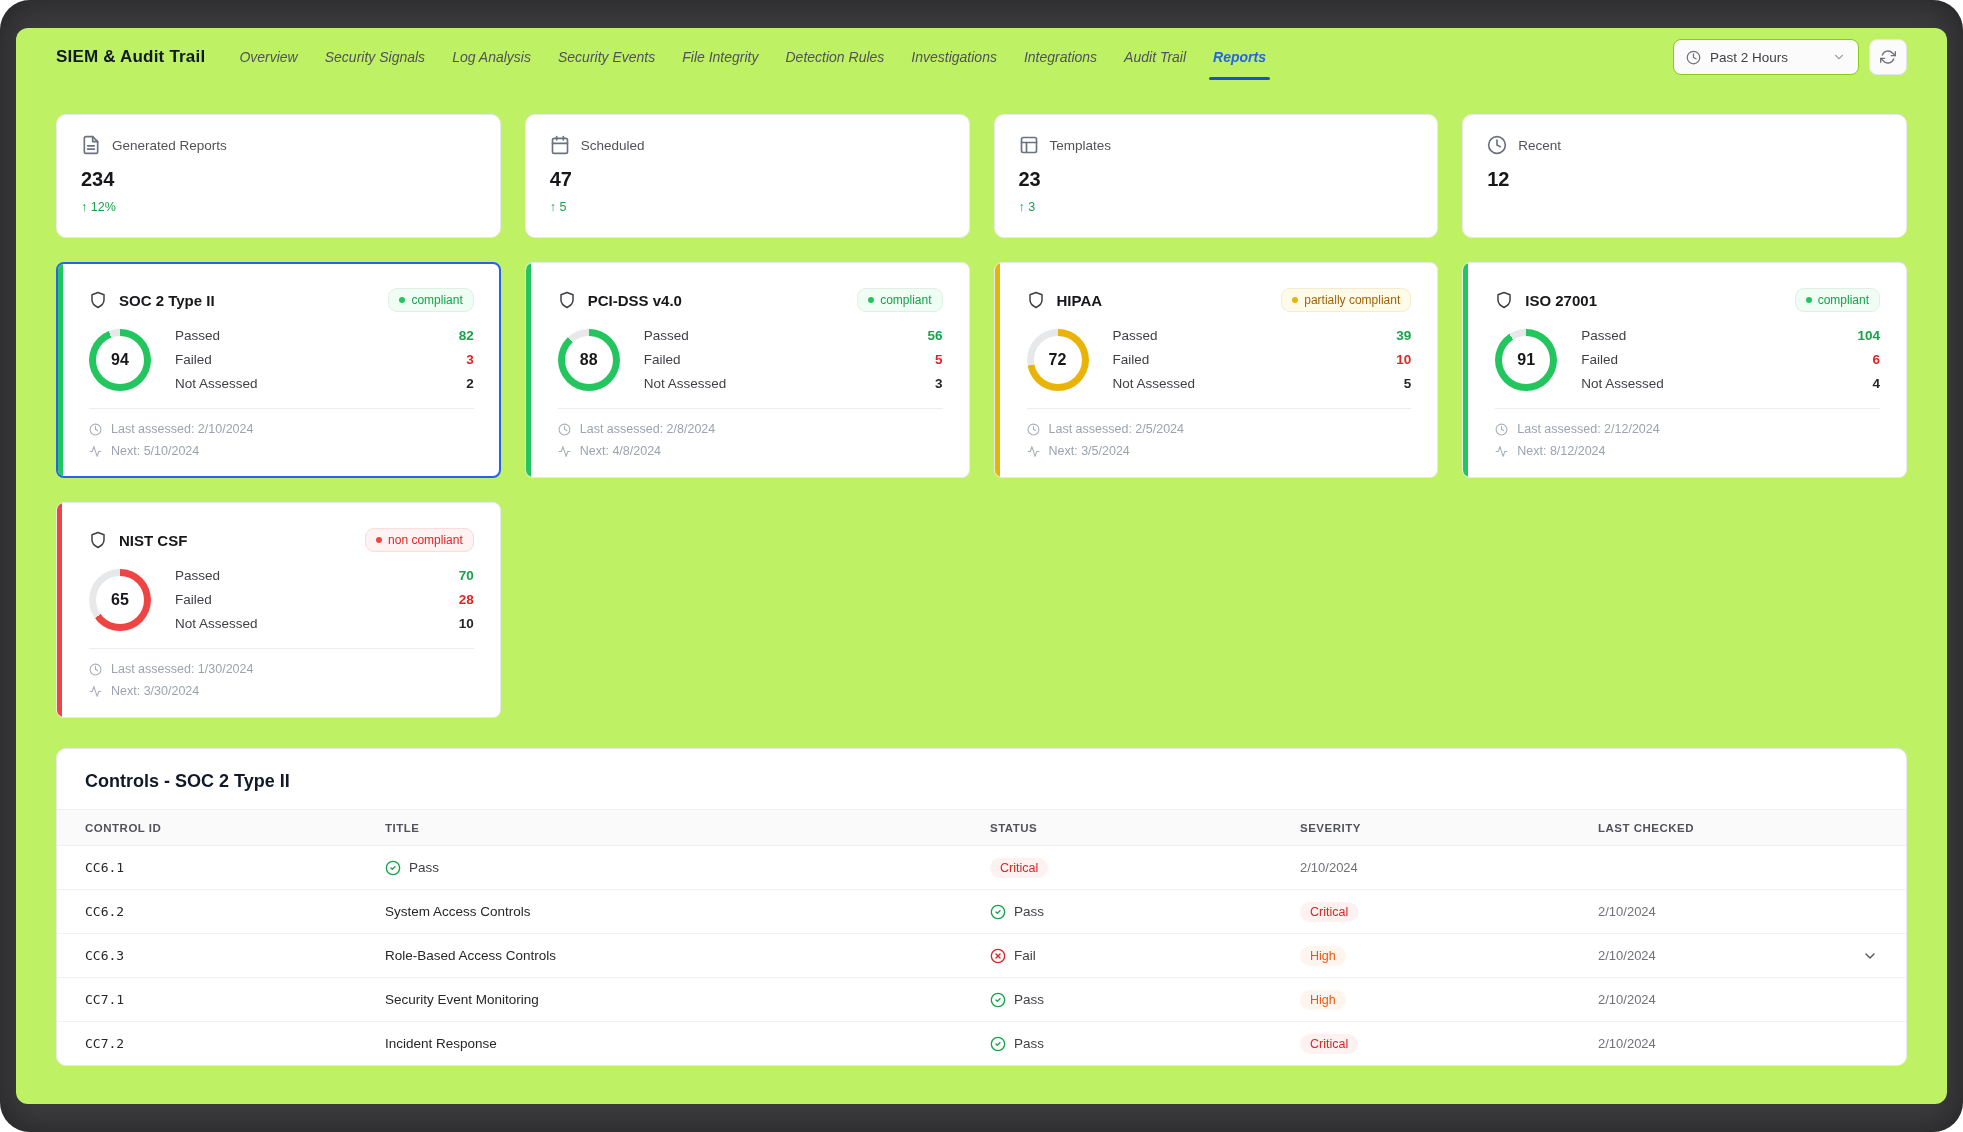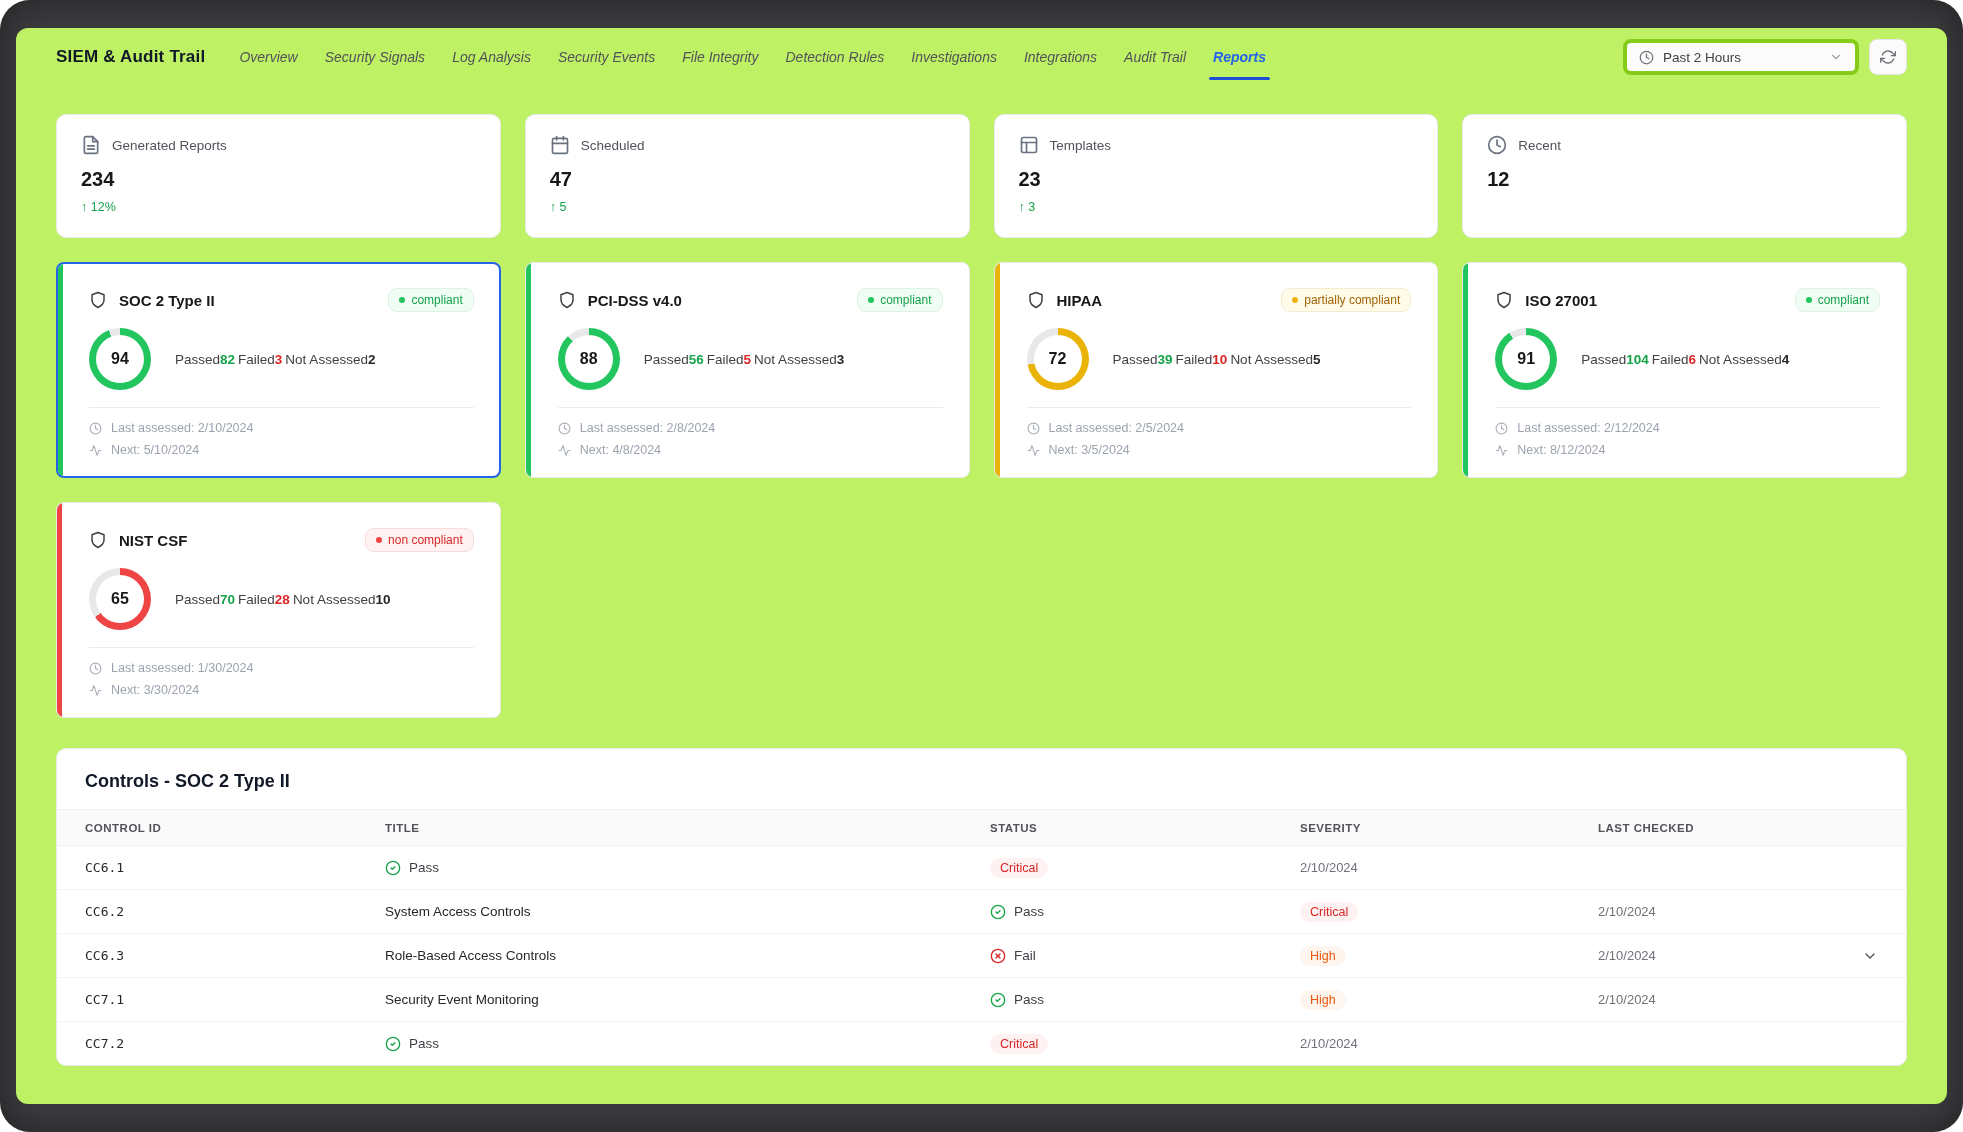--- a/index.html
+++ b/index.html
@@ -9,21 +9,21 @@
   #app { position:absolute; left:16px; right:16px; top:28px; bottom:28px; background:#bef264; border-radius:12px; padding:0 40px; overflow:hidden; }
 
   
   .hdr { height:58px; display:flex; align-items:stretch; }
   .hdr-title { display:flex; align-items:center; font-size:17px; font-weight:bold; color:#111827; letter-spacing:.2px; }
   .nav { display:flex; align-items:stretch; margin-left:34px; gap:27px; }
   .nav-item { display:flex; align-items:center; font-size:14px; color:#52525b; cursor:pointer; position:relative;font-style:italic; }
   .nav-item.active { color:#2563eb; font-weight:bold; }
   .nav-item.active::after { content:""; position:absolute; left:-4px; right:-4px; bottom:6px; height:3px; border-radius:2px; background:#1d4ed8; }
   .hdr-right { margin-left:auto; display:flex; align-items:center; gap:10px; }
-  .time-picker { display:flex; align-items:center; gap:9px; width:236px; height:36px; padding:0 12px; background:#fbfbfc; border:4px solid #84cc16; border-radius:8px; font-size:13.5px; color:#3f3f46; cursor:pointer; }
+  .time-picker { display:flex; align-items:center; gap:9px; width:186px; height:36px; padding:0 12px; background:#fbfbfc; border:1px solid #84cc16; border-radius:8px; font-size:13.5px; color:#3f3f46; cursor:pointer; }
   .time-picker .icon { width:15px; height:15px; color:#71717a; }
   .time-picker .chev { margin-left:auto; width:14px; height:14px; color:#a1a1aa; }
   .refresh-btn { width:38px; height:36px; display:flex; align-items:center; justify-content:center; background:#fbfbfc; border:1px solid #e4e4e7; border-radius:8px; color:#71717a; cursor:pointer; }
   .refresh-btn .icon { width:16px; height:16px; }
 
   .icon svg { width:100%; height:100%; display:block; }
 
   
   .stats-row { display:grid; grid-template-columns:repeat(4,1fr); gap:24px; margin-top:28px; }
   .stat-card { background:#fff; border:1px solid #e9e9ec; border-radius:10px; height:124px; padding:20px 24px; }
@@ -47,21 +47,21 @@
   .badge.b-compliant .dot { background:#22c55e; }
   .badge.b-partial { color:#a16207; background:#fefce8; border:1px solid #f3ecce; }
   .badge.b-partial .dot { background:#eab308; }
   .badge.b-non { color:#dc2626; background:#fef2f2; border:1px solid #f9dcdc; }
   .badge.b-non .dot { background:#ef4444; }
   .comp-body { display:flex; align-items:center; gap:24px; margin-top:16px; }
   .gauge { position:relative; width:62px; height:62px; border-radius:50%; flex:0 0 62px;
            background:conic-gradient(var(--accent) calc(var(--pct)*1%), #e7e8ea 0); display:flex; align-items:center; justify-content:center; }
   .gauge::after { content:""; position:absolute; inset:7px; background:#fff; border-radius:50%; }
   .gauge .score { position:relative; z-index:1; font-size:16px; font-weight:bold; color:#18181b; }
-  .comp-metrics { flex:1; display:flex; flex-direction:row; gap:3px; }
+  .comp-metrics { flex:1; display:flex; flex-direction:column; gap:9px; }
   .metric-row { display:flex; justify-content:space-between; font-size:13.5px; color:#3f3f46; }
   .metric-row .val { font-weight:bold; }
   .val.v-pass { color:#16a34a; } .val.v-fail { color:#dc2626; } .val.v-na { color:#27272a; }
   .comp-divider { border-top:1px solid #ececee; margin-top:17px; }
   .comp-footer { margin-top:13px; display:flex; flex-direction:column; gap:8px; }
   .foot-row { display:flex; align-items:center; gap:9px; font-size:12.5px; color:#9ca3af; }
   .foot-row .icon { width:13px; height:13px; color:#a8aeb8; }
 
   
   .table-panel { margin-top:30px; background:#fff; border:1px solid #e9e9ec; border-radius:10px; height:318px; overflow:hidden; padding-top:22px; }
@@ -578,20 +578,21 @@
     </div>
     <div>
       <span class="sev-pill sev-high">High</span>
     </div>
     <div class="cchecked">2/10/2024</div>
 
   </div>
 
   <div class="tgrid trow">
     <div class="cid">CC7.2</div>
+    <div class="ctitle">Incident Response</div>
     <div class="cstatus">
       <span class="icon status-ic ok">
                 <svg viewBox="0 0 24 24" fill="none" stroke="currentColor" stroke-width="2" stroke-linecap="round" stroke-linejoin="round">
                   <circle cx="12" cy="12" r="10"></circle>
                   <path d="M9 12l2 2 4-4"></path>
                 </svg>
               </span>
       <span>Pass</span>
     </div>
     <div>

